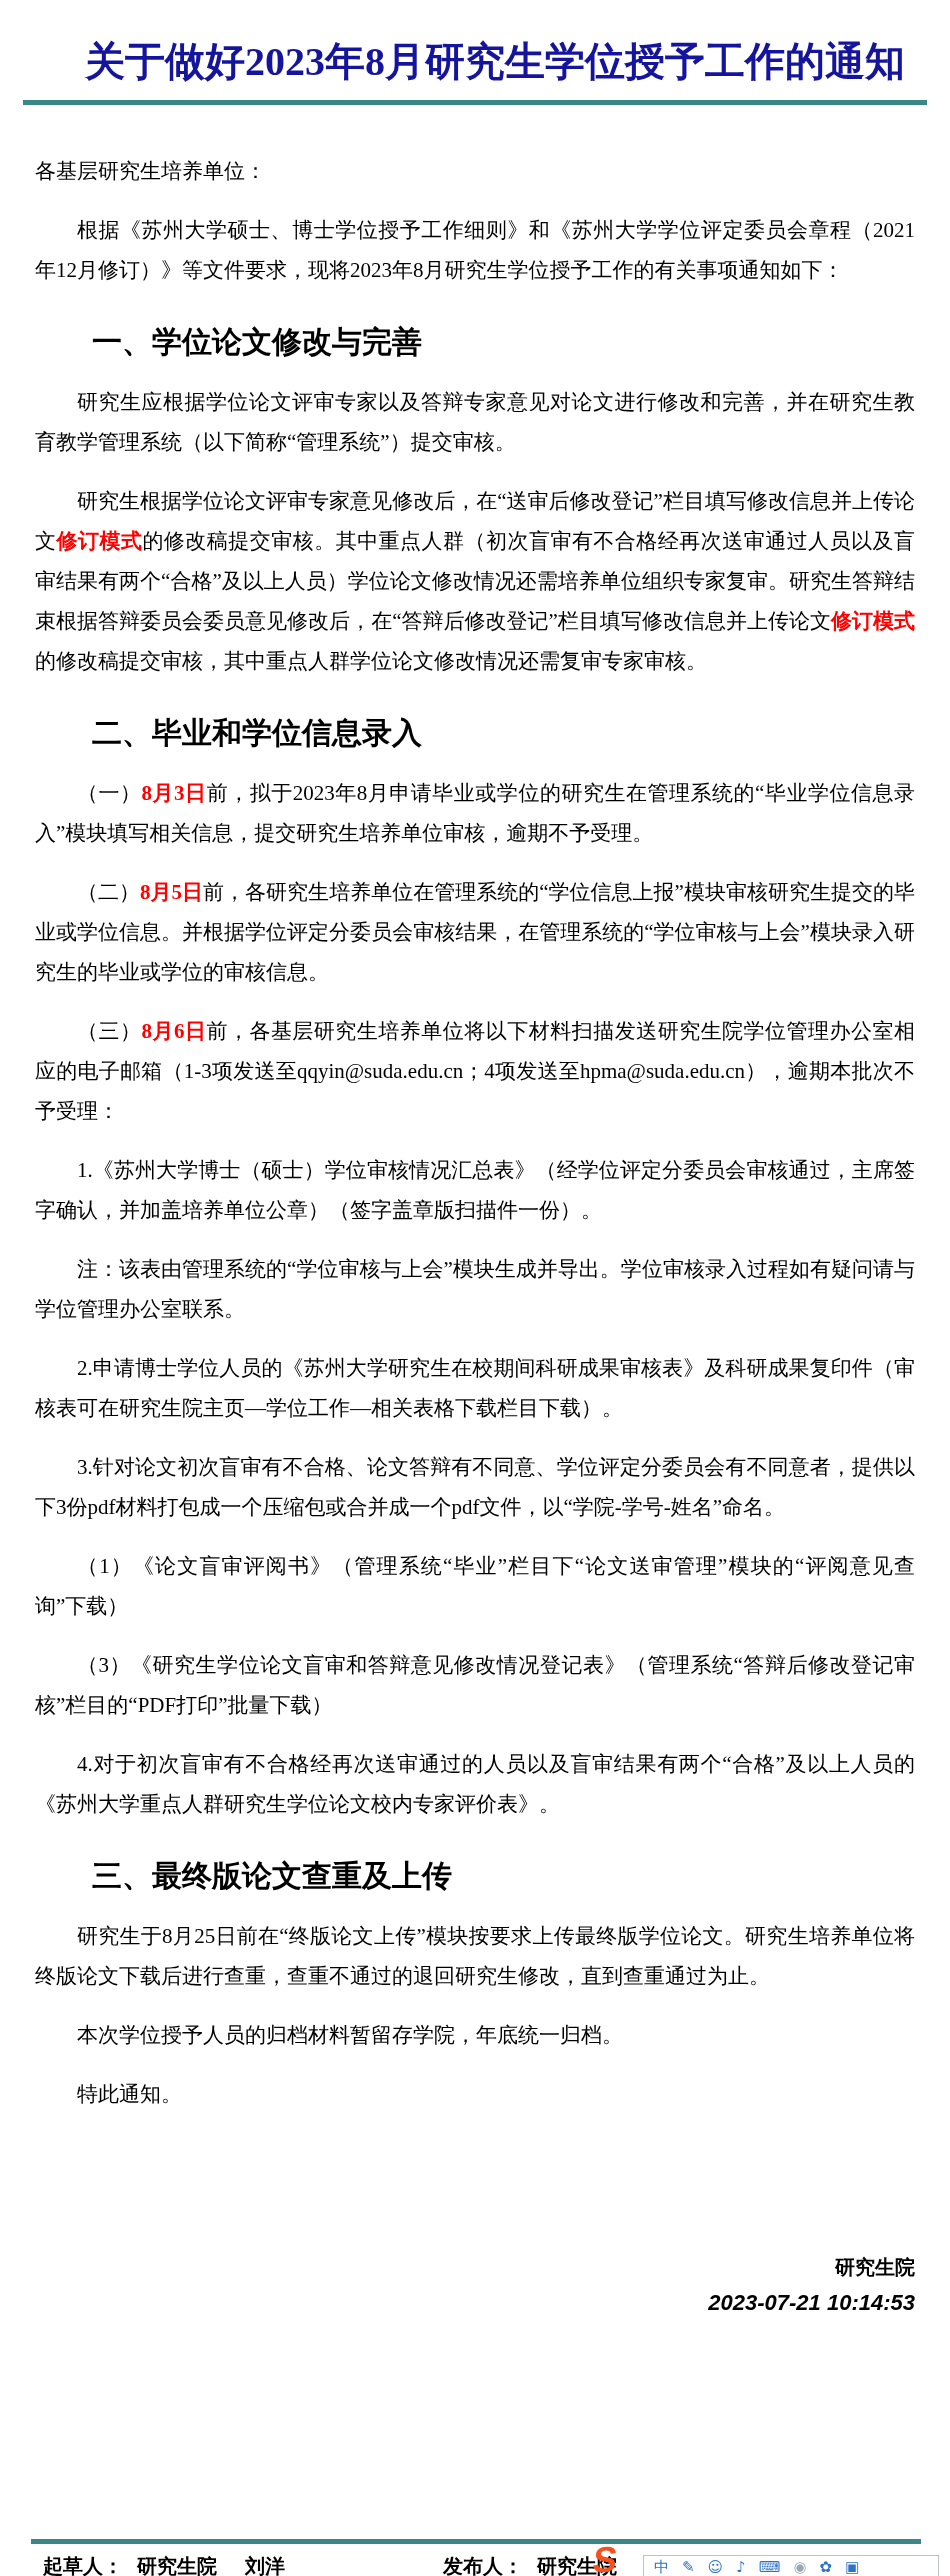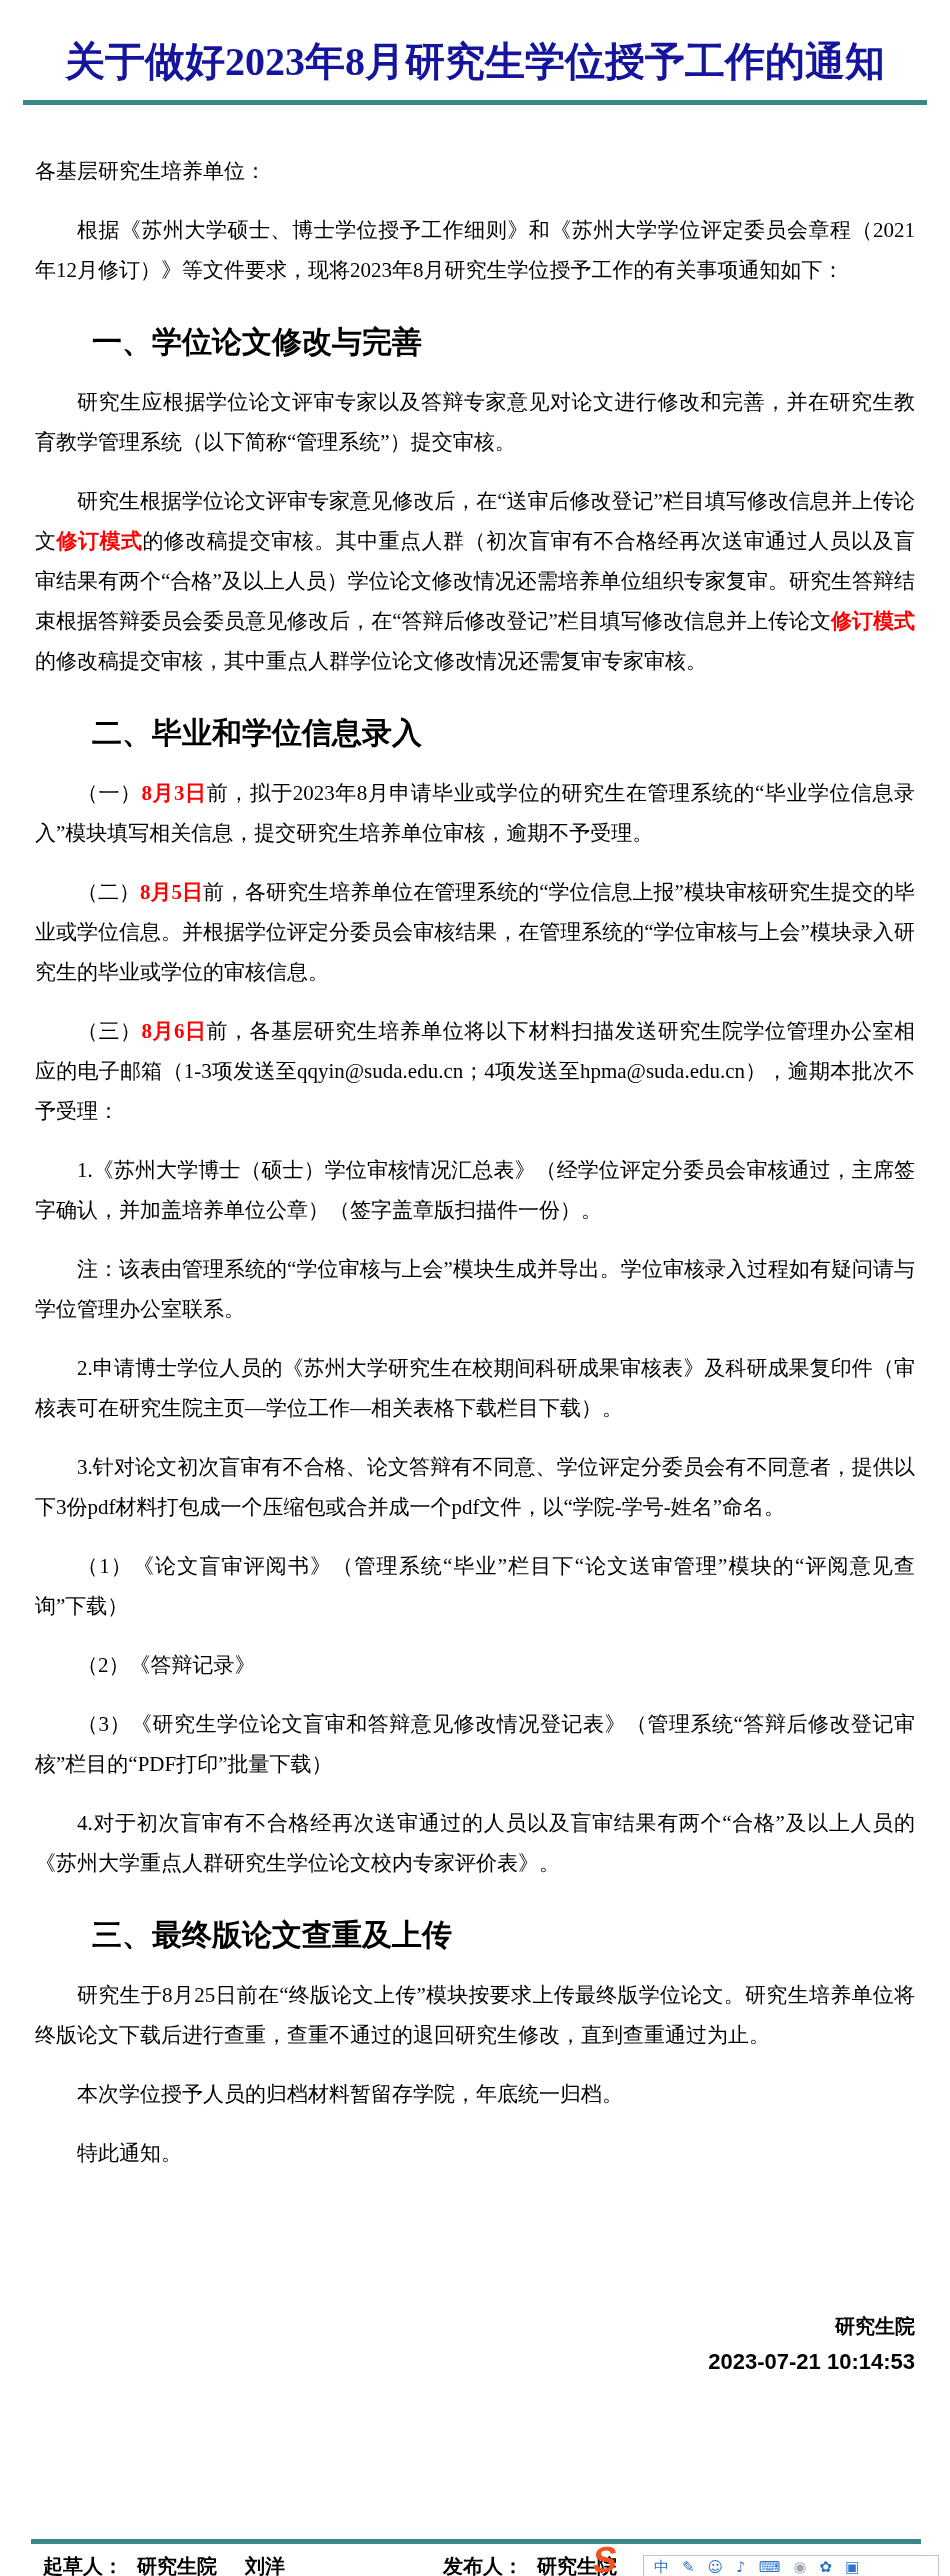--- a/index.html
+++ b/index.html
@@ -8,21 +8,21 @@
     width:951px;height:2576px;
     margin:0 auto;
     background:#ffffff;
     overflow:hidden;
     font-family:"Liberation Serif","DejaVu Serif",serif;
     color:#000;
   }
   .doc{padding:0 36px 0 35px;}
   h1.title{
     margin:36px 10px 0;
-    text-align:center;
+    text-align:right;
     font-size:40px;
     line-height:1.3;
     font-weight:bold;
     color:#14149c;
     font-family:"Liberation Serif","DejaVu Serif",serif;
   }
   .rule{height:5px;background:#3a8787;margin:12px -12px 0 -12px;}
   .salutation{
     font-size:21px;line-height:40px;
     margin:46px 0 0 0;
@@ -40,21 +40,21 @@
     margin:32px 0 12px 0;
   }
   .run-red{color:#ff0000;font-weight:bold;}
   .signature{
     margin-top:140px;
     text-align:right;
     font-family:"Liberation Sans","DejaVu Sans",sans-serif;
     font-weight:bold;
   }
   .sig-unit{font-size:20px;}
-  .sig-time{font-size:22px;margin-top:9px;}
+  .sig-time{font-size:22px;margin-top:9px;font-style:italic;}
   .footer-area{position:absolute;left:8px;right:0;bottom:0;height:37px;}
   .footer-rule{position:absolute;top:0;left:23px;right:30px;height:5px;background:#3a8787;}
   .drafter,.publisher{
     position:absolute;top:14px;
     font-family:"Liberation Sans","DejaVu Sans",sans-serif;
     font-weight:bold;font-size:20px;white-space:nowrap;
   }
   .drafter{left:35px;}
   .publisher{left:435px;}
   .drafter .unit,.publisher .value{margin-left:14px;}
@@ -103,21 +103,20 @@
     <h2 class="section-heading">二、毕业和学位信息录入</h2>
     <div>
             <p class="para"><span>（一）</span><span class="run-red">8月3日</span><span>前，拟于2023年8月申请毕业或学位的研究生在管理系统的“毕业学位信息录入”模块填写相关信息，提交研究生培养单位审核，逾期不予受理。</span></p>
             <p class="para"><span>（二）</span><span class="run-red">8月5日</span><span>前，各研究生培养单位在管理系统的“学位信息上报”模块审核研究生提交的毕业或学位信息。并根据学位评定分委员会审核结果，在管理系统的“学位审核与上会”模块录入研究生的毕业或学位的审核信息。</span></p>
             <p class="para"><span>（三）</span><span class="run-red">8月6日</span><span>前，各基层研究生培养单位将以下材料扫描发送研究生院学位管理办公室相应的电子邮箱（1-3项发送至</span><span>qqyin@suda.edu.cn</span><span>；4项发送至</span><span>hpma@suda.edu.cn</span><span>），逾期本批次不予受理：</span></p>
             <p class="para"><span>1.《苏州大学博士（硕士）学位审核情况汇总表》（经学位评定分委员会审核通过，主席签字确认，并加盖培养单位公章）（签字盖章版扫描件一份）。</span></p>
             <p class="para"><span>注：该表由管理系统的“学位审核与上会”模块生成并导出。学位审核录入过程如有疑问请与学位管理办公室联系。</span></p>
             <p class="para"><span>2.申请博士学位人员的《苏州大学研究生在校期间科研成果审核表》及科研成果复印件（审核表可在研究生院主页—学位工作—相关表格下载栏目下载）。</span></p>
             <p class="para"><span>3.针对论文初次盲审有不合格、论文答辩有不同意、学位评定分委员会有不同意者，提供以下3份pdf材料打包成一个压缩包或合并成一个pdf文件，以“学院-学号-姓名”命名。</span></p>
             <p class="para"><span>（1）《论文盲审评阅书》（管理系统“毕业”栏目下“论文送审管理”模块的“评阅意见查询”下载）</span></p>
-            <p class="para"><span>（2）《答辩记录》</span></p>
             <p class="para"><span>（3）《研究生学位论文盲审和答辩意见修改情况登记表》（管理系统“答辩后修改登记审核”栏目的“PDF打印”批量下载）</span></p>
             <p class="para"><span>4.对于初次盲审有不合格经再次送审通过的人员以及盲审结果有两个“合格”及以上人员的《苏州大学重点人群研究生学位论文校内专家评价表》。</span></p>
           </div>
   </section>
 
   <section class="section">
     <h2 class="section-heading">三、最终版论文查重及上传</h2>
     <div>
             <p class="para"><span>研究生于8月25日前在“终版论文上传”模块按要求上传最终版学位论文。研究生培养单位将终版论文下载后进行查重，查重不通过的退回研究生修改，直到查重通过为止。</span></p>
           </div>

